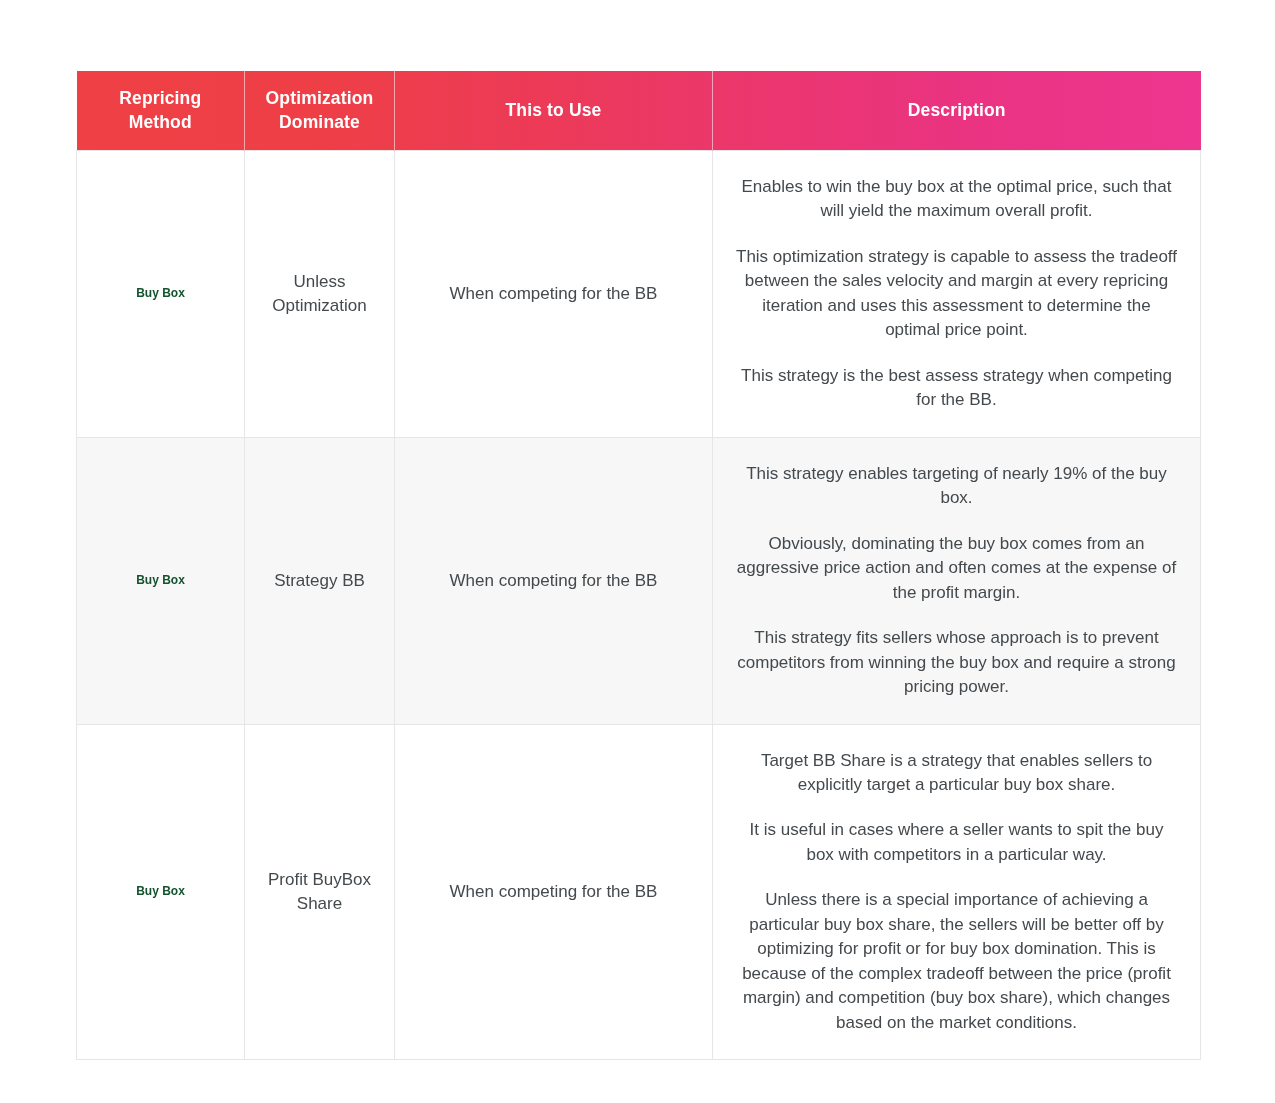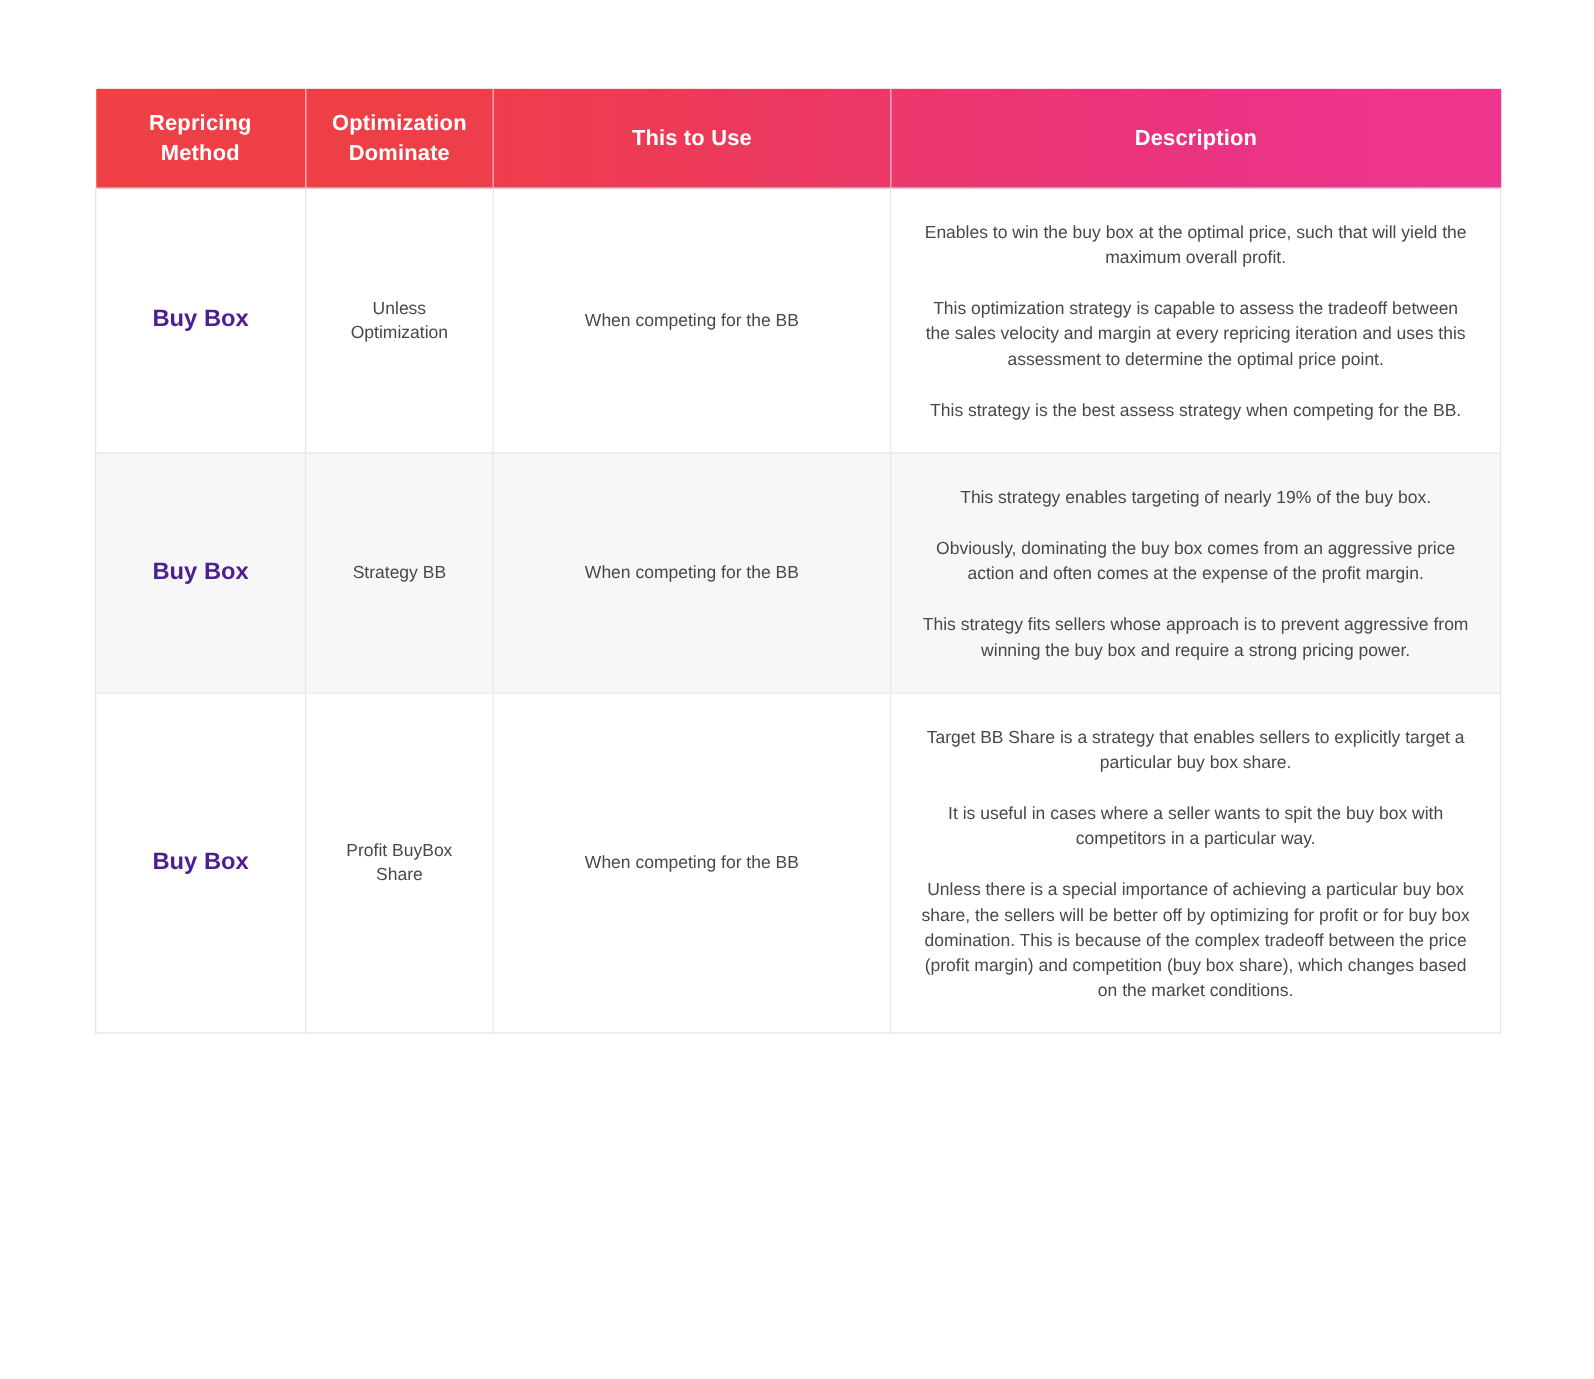--- a/index.html
+++ b/index.html
@@ -65,35 +65,35 @@
     border-left: none;
   }
 
   
   tbody td {
     border: 1px solid #e6e6e6;
     vertical-align: middle;
     text-align: center;
     padding: 20px 14px;
     box-sizing: border-box;
-    font-size: 14px;
+    font-size: 17px;
     line-height: 1.42;
     color: #3f4448;
   }
   tbody tr.row-alt td {
     background: #f7f7f7;
   }
   tbody tr td:first-child {
     border-left: 1px solid #e6e6e6;
   }
 
   td.col-method {
     font-weight: bold;
-    color: #4c1d95;
-    font-size: 19px;
+    color: #14532d;
+    font-size: 12px;
   }
   td.col-strategy,
   td.col-when {
     font-weight: normal;
     color: #44494d;
   }
   td.col-description {
     padding: 24px 22px;
     color: #44494d;
   }
@@ -159,21 +159,21 @@
 
         <tr class="row-alt">
           <td class="col-method">Buy Box</td>
           <td class="col-strategy">
             <span>Strategy BB</span>
           </td>
           <td class="col-when">When competing for the BB</td>
           <td class="col-description">
             <p>This strategy enables targeting of nearly 19% of the buy box.</p>
             <p>Obviously, dominating the buy box comes from an aggressive price action and often comes at the expense of the profit margin.</p>
-            <p>This strategy fits sellers whose approach is to prevent aggressive from winning the buy box and require a strong pricing power.</p>
+            <p>This strategy fits sellers whose approach is to prevent competitors from winning the buy box and require a strong pricing power.</p>
           </td>
         </tr>
 
         <tr>
           <td class="col-method">Buy Box</td>
           <td class="col-strategy">
             <span>Profit BuyBox</span><br>
             <span>Share</span>
           </td>
           <td class="col-when">When competing for the BB</td>

